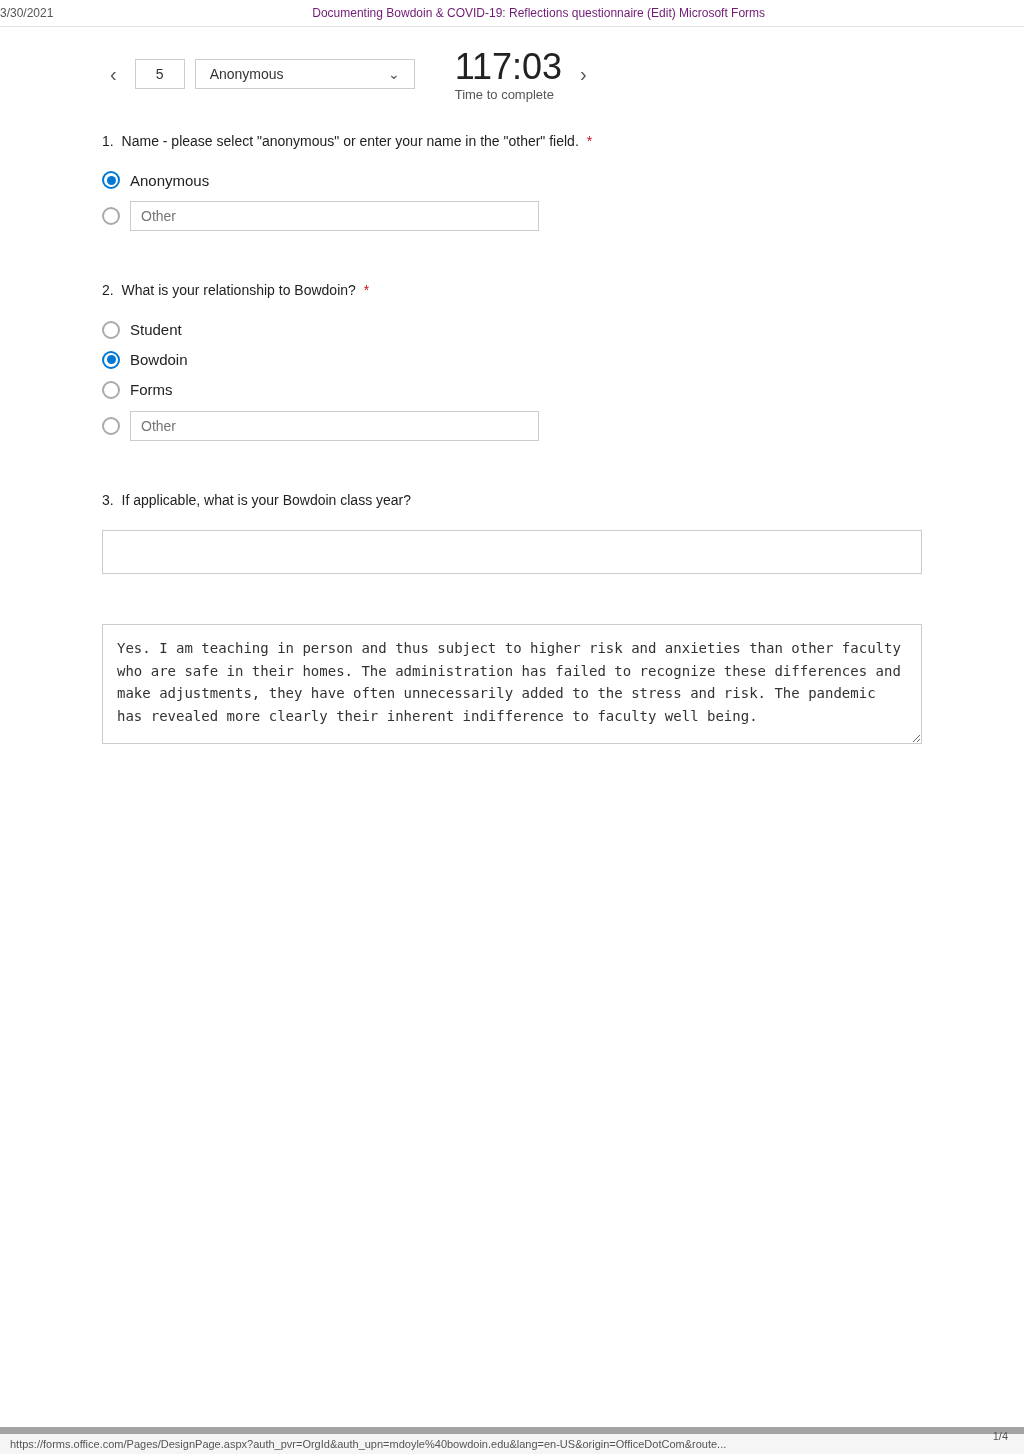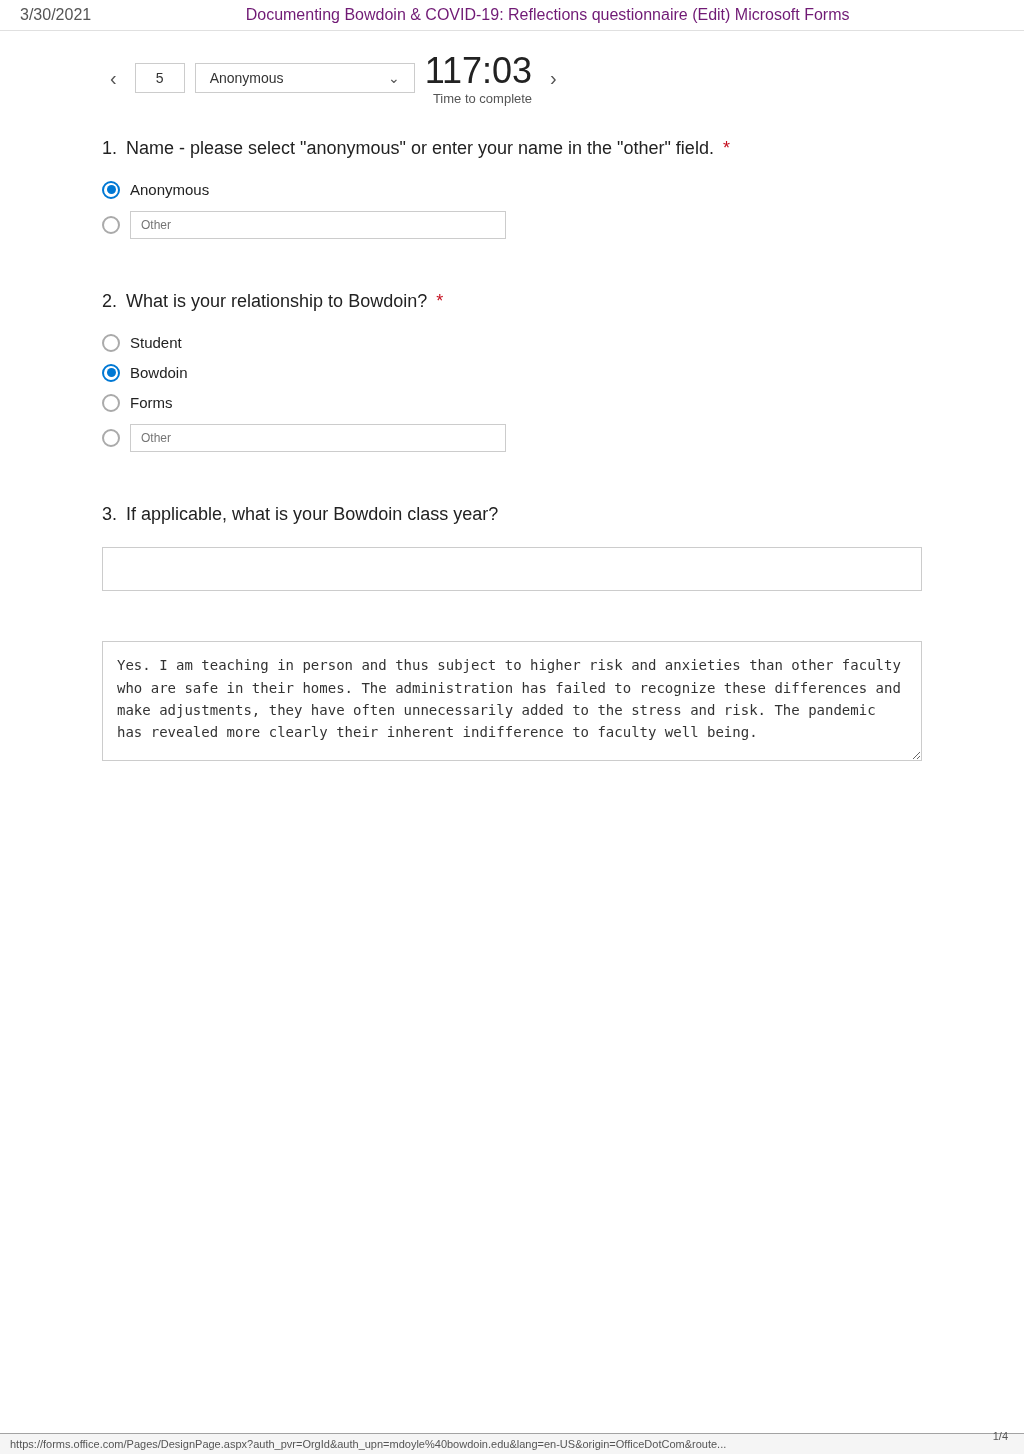--- a/index.html
+++ b/index.html
@@ -6,22 +6,22 @@
     body {
       font-family: 'Segoe UI', Arial, sans-serif;
       background: #fff;
       color: #333;
       font-size: 14px;
     }
     .browser-bar {
       display: flex;
       justify-content: space-between;
       align-items: flex-end;
-      padding: 6px 20px;
-      font-size: 16px;
+      padding: 6px 0;
+      font-size: 12px;
       color: #555;
       border-bottom: 1px solid #e0e0e0;
     }
     .browser-bar .date { color: #555; }
     .browser-bar .title { color: #701a75; text-align: center; flex: 1; }
 
     .page-container {
       max-width: 900px;
       margin: 0 auto;
       padding: 20px 40px 40px 40px;
@@ -62,39 +62,40 @@
       align-items: center;
       border: 1px solid #ccc;
       padding: 6px 14px;
       min-width: 220px;
       justify-content: space-between;
       cursor: pointer;
     }
     .respondent-dropdown span { font-size: 14px; }
     .dropdown-chevron { font-size: 12px; color: #555; }
     .time-complete {
-      text-align: right;
+      margin-left: 30px;
+      text-align: left;
     }
     .time-value {
       font-size: 36px;
       font-weight: 300;
       color: #222;
       line-height: 1.1;
     }
     .time-label {
       font-size: 13px;
       color: #555;
     }
 
     
     .question-block {
       margin-bottom: 50px;
     }
     .question-title {
-      font-size: 18px;
+      font-size: 14px;
       font-weight: 400;
       color: #222;
       margin-bottom: 20px;
       line-height: 1.4;
     }
     .question-number {
       margin-right: 4px;
     }
     .required-star {
       color: #c50f1f;
@@ -129,22 +130,22 @@
       border-radius: 50%;
       background: #0078d4;
     }
     .radio-label {
       font-size: 15px;
       color: #222;
     }
     .other-input {
       border: 1px solid #ccc;
       padding: 6px 10px;
-      font-size: 12px;
-      width: 376px;
+      font-size: 14px;
+      width: 409px;
       color: #be185d;
       outline: none;
     }
 
     
     .text-input-field {
       width: 100%;
       border: 1px solid #ccc;
       padding: 10px 12px;
       font-size: 14px;
@@ -168,21 +169,21 @@
     
     .url-bar {
       position: fixed;
       bottom: 0;
       left: 0;
       right: 0;
       padding: 4px 10px;
       font-size: 11px;
       color: #555;
       background: #f5f5f5;
-      border-top: 1px solid #a3a3a3;
+      border-top: 7px solid #a3a3a3;
       white-space: nowrap;
       overflow: hidden;
       text-overflow: ellipsis;
     }
     .page-indicator {
       position: fixed;
       bottom: 12px;
       right: 16px;
       font-size: 11px;
       color: #555;

